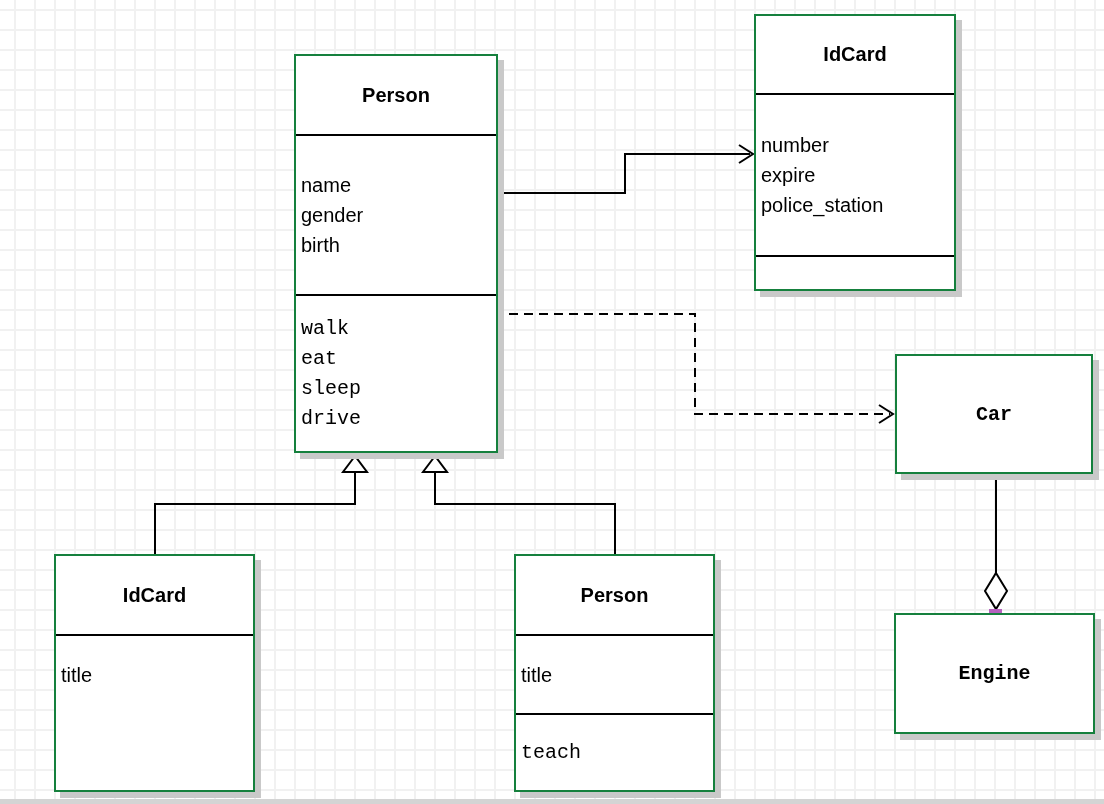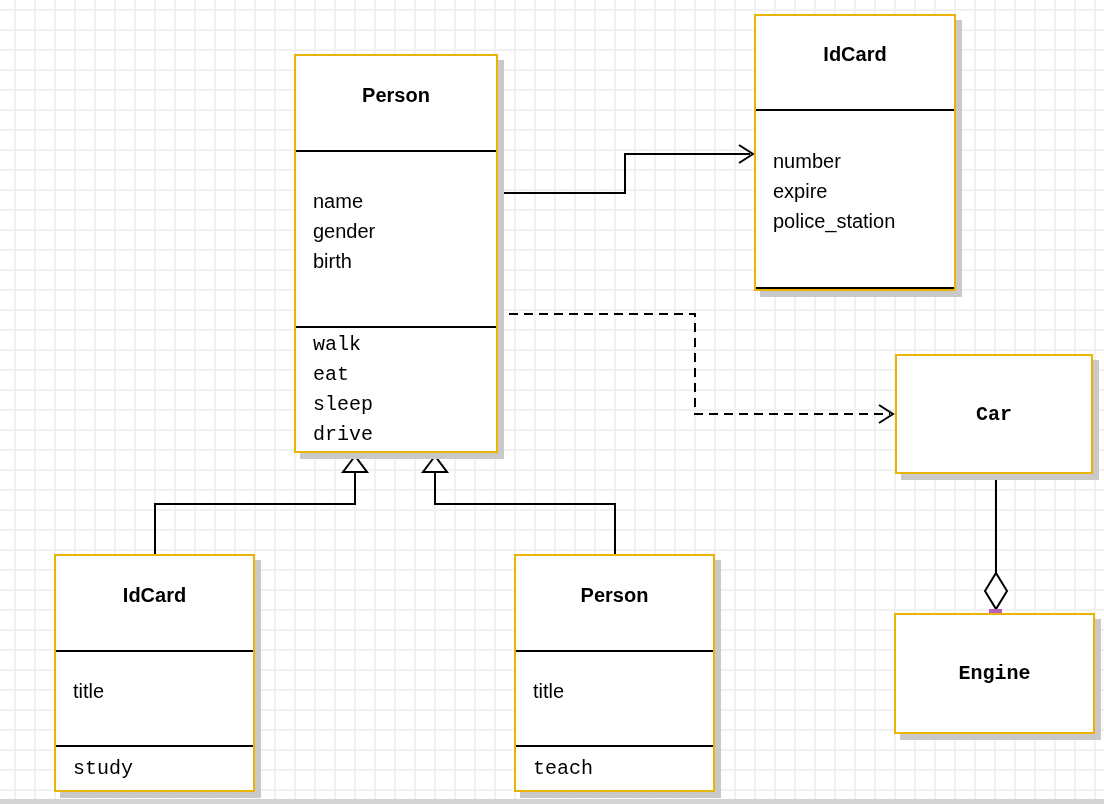--- a/index.html
+++ b/index.html
@@ -9,34 +9,34 @@
     background-color:#ffffff;
     background-image:
       linear-gradient(to right, #f1f1f1 2px, transparent 2px),
       linear-gradient(to bottom, #f1f1f1 2px, transparent 2px);
     background-size:20px 20px;
     background-position:14px 9px;
   }
   .canvas{position:absolute;left:0;top:0;width:1104px;height:804px;}
   .uml-class{
     position:absolute;box-sizing:border-box;
-    background:#ffffff;border:2px solid #eab308;
+    background:#ffffff;border:2px solid #15803d;
     box-shadow:6px 6px 0 0 #c9c9c9;
-    display:flex;flex-direction:column;gap:16px;
+    display:flex;flex-direction:column;
   }
   .uml-header{
     box-sizing:border-box;flex:0 0 auto;
     display:flex;align-items:center;justify-content:center;
     font-weight:bold;font-size:20px;color:#000;
   }
   .uml-section{
     box-sizing:border-box;flex:0 0 auto;
     border-top:2px solid #000000;
     display:flex;flex-direction:column;justify-content:center;
-    padding-left:17px;
+    padding-left:5px;
   }
   .uml-line{font-size:20px;line-height:30px;color:#000;white-space:nowrap;}
   .fill{flex:1 1 auto;font-family:Liberation Mono, monospace;}
   svg.connector-layer{position:absolute;left:0;top:0;}
   .canvas-edge{
     position:absolute;left:0;top:799px;width:1104px;height:5px;
     background:#d4d4d4;
   }
 </style>
 </head>
@@ -105,23 +105,20 @@
 
   <div class="uml-class" style="left:894px;top:613px;width:201px;height:121px">
     <div class="uml-header fill">Engine</div>
   </div>
 
   <div class="uml-class" style="left:54px;top:554px;width:201px;height:238px">
     <div class="uml-header" style="height:78px">IdCard</div>
     <div class="uml-section" style="height:79px">
       <div class="uml-line">title</div>
     </div>
-    <div class="uml-section fill">
-      <div class="uml-line">study</div>
-    </div>
   </div>
 
   <div class="uml-class" style="left:514px;top:554px;width:201px;height:238px">
     <div class="uml-header" style="height:78px">Person</div>
     <div class="uml-section" style="height:79px">
       <div class="uml-line">title</div>
     </div>
     <div class="uml-section fill">
       <div class="uml-line">teach</div>
     </div>

